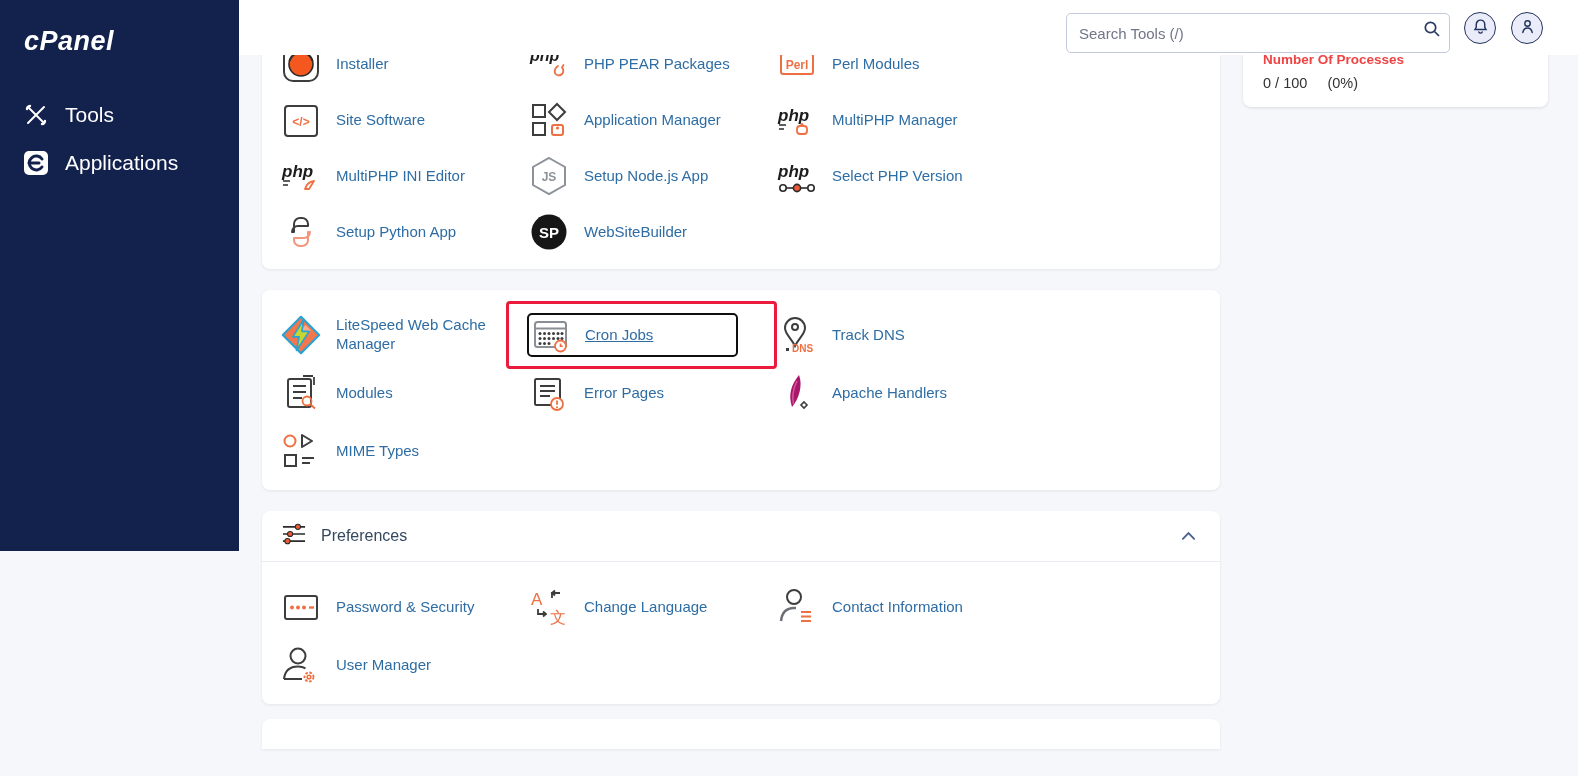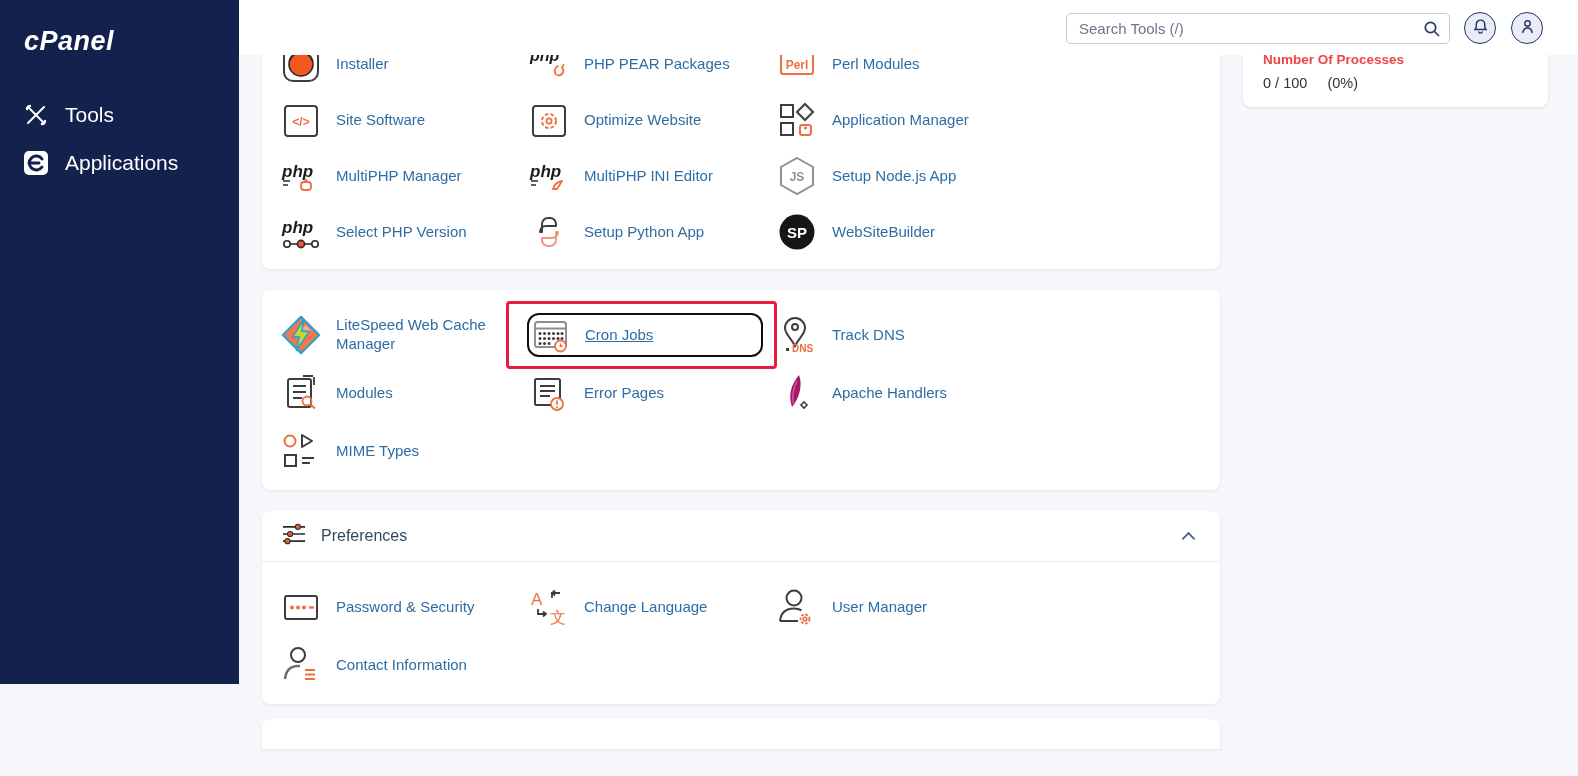--- a/index.html
+++ b/index.html
@@ -1,29 +1,29 @@
 <!DOCTYPE html>
 <html><head>
 <meta charset="utf-8">
 <style>
   * { margin:0; padding:0; box-sizing:border-box; }
   html,body { width:1578px; height:776px; overflow:hidden; }
   body { font-family:"Liberation Sans", sans-serif; background:#f6f7fa; display:flex; }
 
   
-  .sidebar { width:239px; min-width:239px; height:684px; background:#13214d; color:#fff; position:relative; z-index:10; }
+  .sidebar { width:239px; min-width:239px; height:551px; background:#13214d; color:#fff; position:relative; z-index:10; }
   .logo { font-size:27px; font-weight:bold; font-style:italic; letter-spacing:.5px; padding:26px 0 0 24px; }
   .nav { margin-top:34px; }
   .nav-item { display:flex; align-items:center; gap:17px; padding:12px 24px; font-size:21px; cursor:pointer; }
   .nav-item svg { display:block; }
 
   
   .main { flex:1; position:relative; }
   .topbar { height:55px; background:#fff; position:relative; z-index:5; }
-  .search-wrap { position:absolute; left:827px; top:13px; width:384px; height:31px; }
+  .search-wrap { position:absolute; left:827px; top:13px; width:384px; height:40px; }
   .search-input { width:100%; height:100%; border:1px solid #c3cada; border-radius:5px; padding:0 34px 0 12px; font-size:15px; color:#444; font-family:inherit; outline:none; background:#fff; }
   .search-input::placeholder { color:#6f7688; }
   .search-icon { position:absolute; right:9px; top:7px; }
   .circle-btn { position:absolute; top:12px; width:32px; height:32px; border-radius:50%; background:#eaedf9; border:1.5px solid #24345c; display:flex; align-items:center; justify-content:center; cursor:pointer; }
   .bell-btn { left:1225px; }
   .user-btn { left:1272px; }
 
   .content { position:relative; z-index:1; height:721px; }
 
   .card { width:958px; margin-left:23px; background:#fff; border-radius:8px; box-shadow:0 1px 3px rgba(23,31,60,.08); }
@@ -40,21 +40,21 @@
   .card-software .tool { height:56px; }
   .tool-label { font-size:15px; color:#2e6da4; max-width:170px; line-height:1.25; }
   .tool-label.nowrap { white-space:nowrap; max-width:none;text-align:right; }
   .ticon { width:40px; min-width:40px; height:40px; display:flex; align-items:center; justify-content:center; }
   .ticon svg { display:block; }
   .offset-label { margin-top:0; }
 
   
   .cell-highlight { position:relative; }
   .red-box { margin-left:-23px; width:273px; height:68px; border:3px solid #ea1b3d; border-radius:4px; display:flex; align-items:center; padding-left:18px; background:transparent; }
-  .focus-box { width:236px; height:44px; border:2px solid #0f0f0f; border-radius:12px; display:flex; align-items:center; gap:13px; padding-left:3px; background:#fff; }
+  .focus-box { width:211px; height:44px; border:2px solid #0f0f0f; border-radius:5px; display:flex; align-items:center; gap:13px; padding-left:3px; background:#fff; }
   .focus-box .tool-label { text-decoration:underline; white-space:nowrap; }
 
   
   .stats-card { position:absolute; left:1004px; top:-10px; width:305px; background:#fff; border-radius:0 0 8px 8px; box-shadow:0 1px 3px rgba(23,31,60,.12); padding:32px 20px 16px; }
   .stats-title { font-size:13.5px; font-weight:bold; color:#ef4444; margin-bottom:8px; }
   .stats-value { font-size:14.5px; color:#333; }
   .stats-value .pct { margin-left:16px; }
 
   .stub-card { width:958px; margin:15px 0 0 23px; height:30px; background:#fff; border-radius:8px 8px 0 0; box-shadow:0 1px 3px rgba(23,31,60,.08); }
 </style>
@@ -152,30 +152,20 @@
         </div>
 
         <div class="tool">
           <span class="ticon">
             <svg width="40" height="40" viewBox="0 0 40 40">
               <rect x="4" y="6" width="32" height="30" rx="3" fill="none" stroke="#3d3d3d" stroke-width="2"></rect>
               <text x="20" y="26" font-size="12" font-weight="bold" fill="#ee7042" text-anchor="middle">&lt;/&gt;</text>
             </svg>
           </span>
           <span class="tool-label nowrap">Site Software</span>
-        </div>
-        <div class="tool">
-          <span class="ticon">
-            <svg width="40" height="40" viewBox="0 0 40 40">
-              <rect x="4" y="6" width="32" height="30" rx="3" fill="none" stroke="#3d3d3d" stroke-width="2"></rect>
-              <circle cx="20" cy="21" r="7" fill="none" stroke="#ee7042" stroke-width="2" stroke-dasharray="3.6 2.1"></circle>
-              <circle cx="20" cy="21" r="2.6" fill="none" stroke="#ee7042" stroke-width="1.8"></circle>
-            </svg>
-          </span>
-          <span class="tool-label nowrap">Optimize Website</span>
         </div>
         <div class="tool">
           <span class="ticon">
             <svg width="40" height="40" viewBox="0 0 40 40">
               <rect x="4" y="5" width="12" height="12" fill="none" stroke="#3d3d3d" stroke-width="2"></rect>
               <rect x="4" y="23" width="12" height="12" fill="none" stroke="#3d3d3d" stroke-width="2"></rect>
               <path d="M28 4 L36 12 L28 20 L20 12 Z" fill="none" stroke="#3d3d3d" stroke-width="2"></path>
               <rect x="23" y="25" width="11" height="10" rx="2" fill="none" stroke="#ee7042" stroke-width="2"></rect>
               <circle cx="28.5" cy="28" r="1.6" fill="#ee7042"></circle>
             </svg>
@@ -393,38 +383,38 @@
               <path d="M26 3.5 L23 6 L26 8.5" fill="none" stroke="#3d3d3d" stroke-width="1.8"></path>
               <path d="M9 22 v5 h8" fill="none" stroke="#3d3d3d" stroke-width="1.8"></path>
               <path d="M14 24.5 L17 27 L14 29.5" fill="none" stroke="#3d3d3d" stroke-width="1.8"></path>
             </svg>
           </span>
           <span class="tool-label nowrap">Change Language</span>
         </div>
         <div class="tool">
           <span class="ticon">
             <svg width="40" height="40" viewBox="0 0 40 40" fill="none">
+              <circle cx="17" cy="10" r="7" stroke="#3d3d3d" stroke-width="2"></circle>
+              <path d="M4 34 c1 -9 6 -13 13 -13 h2" stroke="#6b6f75" stroke-width="2.4"></path>
+              <path d="M24 25 h10 M24 29.5 h10 M24 34 h10" stroke="#ee7042" stroke-width="2.2"></path>
+            </svg>
+          </span>
+          <span class="tool-label nowrap">Contact Information</span>
+        </div>
+
+        <div class="tool">
+          <span class="ticon">
+            <svg width="40" height="40" viewBox="0 0 40 40" fill="none">
               <circle cx="17" cy="11" r="7.5" stroke="#3d3d3d" stroke-width="2"></circle>
               <path d="M3 34 c1 -9 6.5 -12.5 14 -12.5 c3 0 5.5 .6 7.5 1.8 M3 34 h18" stroke="#3d3d3d" stroke-width="2"></path>
               <circle cx="28" cy="32" r="4.5" stroke="#ee7042" stroke-width="1.8" stroke-dasharray="2.6 1.6"></circle>
               <circle cx="28" cy="32" r="1.8" stroke="#ee7042" stroke-width="1.6"></circle>
             </svg>
           </span>
           <span class="tool-label nowrap">User Manager</span>
-        </div>
-
-        <div class="tool">
-          <span class="ticon">
-            <svg width="40" height="40" viewBox="0 0 40 40" fill="none">
-              <circle cx="17" cy="10" r="7" stroke="#3d3d3d" stroke-width="2"></circle>
-              <path d="M4 34 c1 -9 6 -13 13 -13 h2" stroke="#6b6f75" stroke-width="2.4"></path>
-              <path d="M24 25 h10 M24 29.5 h10 M24 34 h10" stroke="#ee7042" stroke-width="2.2"></path>
-            </svg>
-          </span>
-          <span class="tool-label nowrap">Contact Information</span>
         </div>
         <div></div>
           <div></div>
       </div>
     </div>
 
     <div class="stub-card"></div>
 
     <div class="stats-card">
       <div class="stats-title">Number Of Processes</div>

